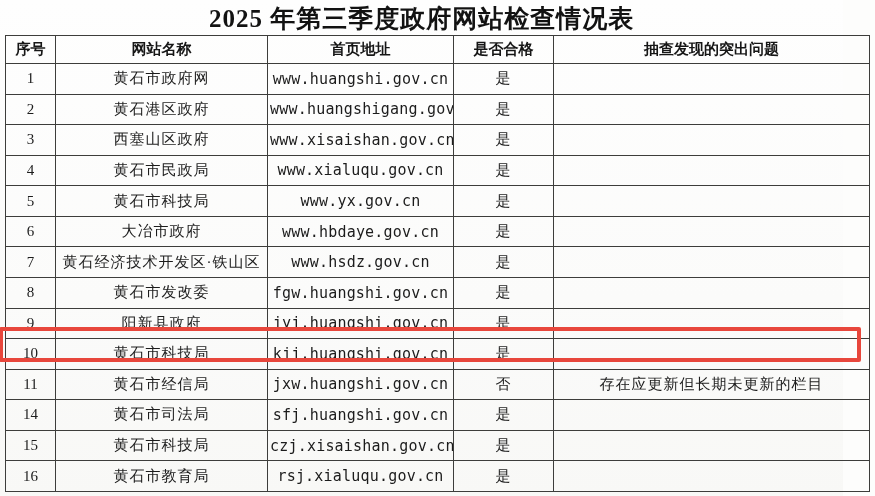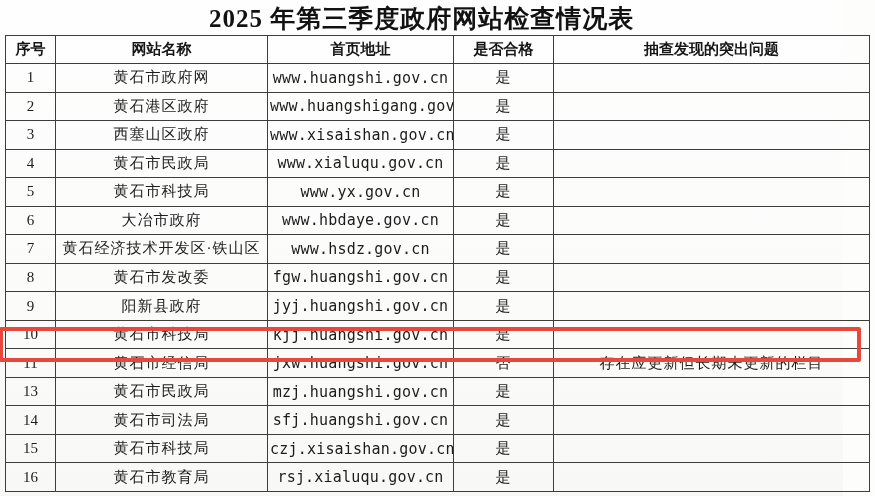--- a/index.html
+++ b/index.html
@@ -178,27 +178,20 @@
             <td class="cell-issue"></td>
           </tr>
           <tr>
             <td class="cell-no">11</td>
             <td class="cell-name">黄石市经信局</td>
             <td class="cell-url">jxw.huangshi.gov.cn</td>
             <td class="cell-qual">否</td>
             <td class="cell-issue">存在应更新但长期未更新的栏目</td>
           </tr>
           <tr>
-            <td class="cell-no">13</td>
-            <td class="cell-name">黄石市民政局</td>
-            <td class="cell-url">mzj.huangshi.gov.cn</td>
-            <td class="cell-qual">是</td>
-            <td class="cell-issue"></td>
-          </tr>
-          <tr>
             <td class="cell-no">14</td>
             <td class="cell-name">黄石市司法局</td>
             <td class="cell-url">sfj.huangshi.gov.cn</td>
             <td class="cell-qual">是</td>
             <td class="cell-issue"></td>
           </tr>
           <tr>
             <td class="cell-no">15</td>
             <td class="cell-name">黄石市科技局</td>
             <td class="cell-url">czj.xisaishan.gov.cn</td>

